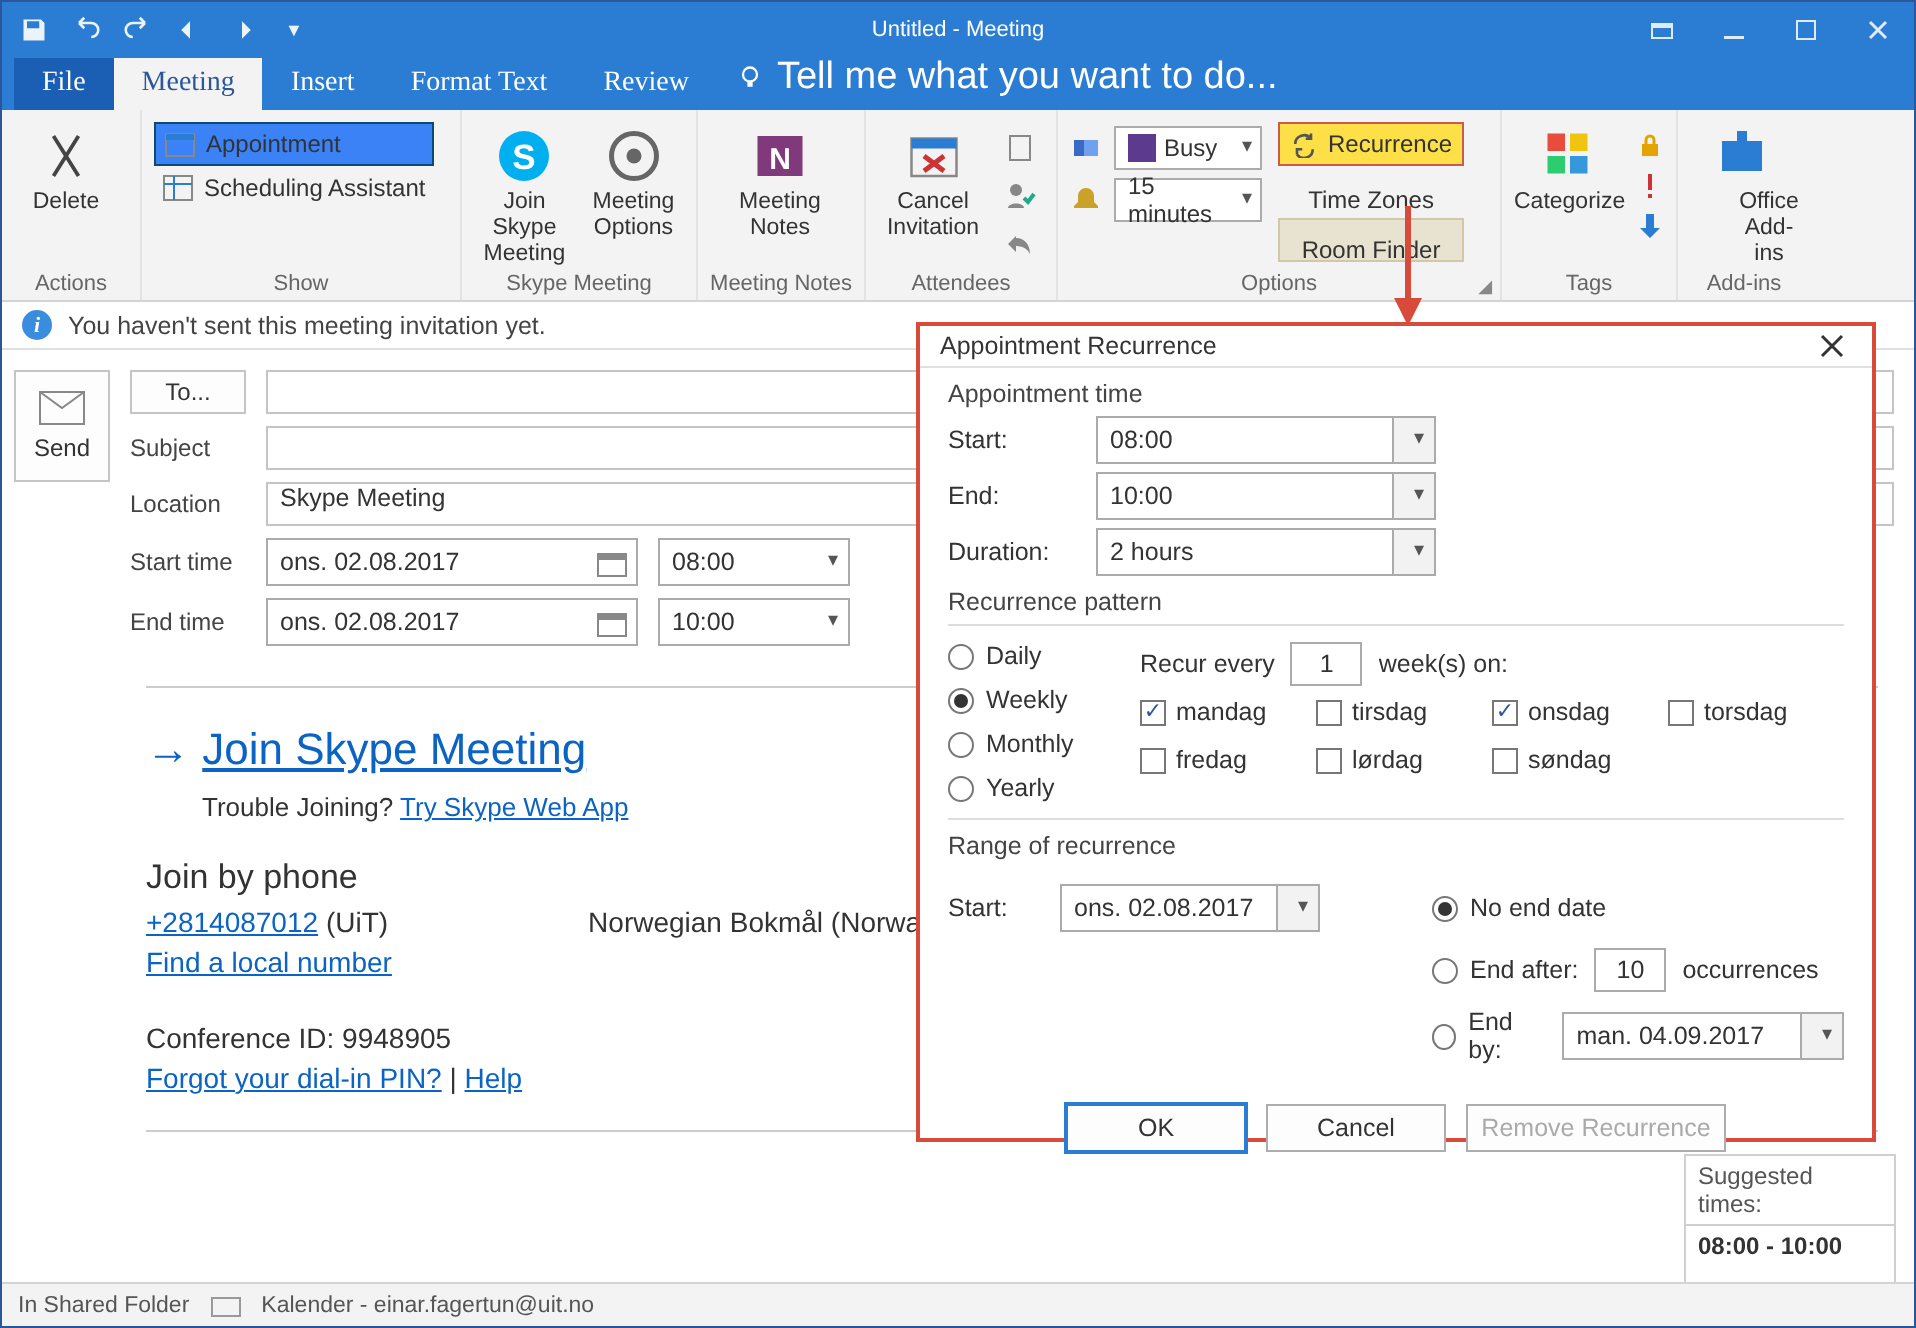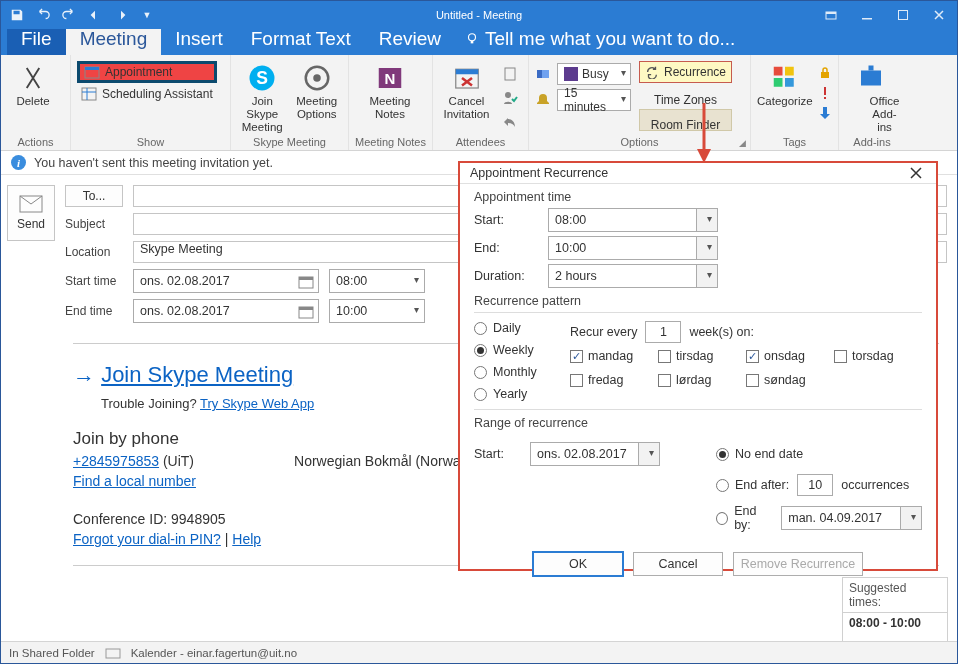--- a/index.html
+++ b/index.html
@@ -10,38 +10,38 @@
   .qa-group { display:flex; align-items:center; gap:2px; padding:0 4px; }
   .qa-btn { width:24px; height:22px; display:flex; align-items:center; justify-content:center; color:#fff; opacity:.9; }
   .qa-btn svg { width:14px; height:14px; }
   .title-text { position:absolute; left:0; right:0; text-align:center; font-size:11px; pointer-events:none; }
   .win-controls { position:absolute; right:0; top:0; height:28px; display:flex; }
   .win-btn { width:36px; height:28px; display:flex; align-items:center; justify-content:center; color:#fff; opacity:.85; }
   .win-btn svg { width:12px; height:12px; }
 
   
   .ribbon-tabs { height:26px; background:#2b7cd3; display:flex; align-items:flex-end; color:#fff; padding-left:6px; gap:0; }
-  .ribbon-tab { padding:5px 14px; font-size:19px; cursor:default; }
+  .ribbon-tab { padding:5px 14px; font-size:14px; cursor:default;font-family:Liberation Serif, serif; }
   .ribbon-tab.file { background:#1a5fb4; }
   .ribbon-tab.active { background:#f3f3f3; color:#2b579a; }
   .tellme { display:flex; align-items:center; gap:6px; padding:5px 10px; font-size:19px; }
   .lightbulb { width:14px; height:14px; }
 
   
   .ribbon { height:96px; background:#f3f3f3; border-bottom:1px solid #d4d4d4; display:flex; position:relative; }
   .rgroup { border-right:1px solid #e3e3e3; display:flex; flex-direction:column; padding:4px 6px 2px; }
   .rgroup-body { flex:1; display:flex; align-items:flex-start; gap:4px; }
   .rgroup-label { text-align:center; font-size:11px; color:#666; padding-top:1px; }
   .big-btn { display:flex; flex-direction:column; align-items:center; justify-content:flex-start; width:52px; padding-top:4px; text-align:center; gap:2px; font-size:11.5px; line-height:13px; }
   .big-btn .ic { width:30px; height:30px; display:flex; align-items:center; justify-content:center; }
   .small-btn { display:flex; align-items:center; gap:5px; padding:2px 4px; font-size:12px; height:22px; }
   .small-btn .ic { width:16px; height:16px; display:flex; align-items:center; justify-content:center; }
   .stack { display:flex; flex-direction:column; }
   .wide-btn { display:flex; align-items:center; gap:6px; padding:2px 6px; font-size:12px; height:22px;flex-direction:column; }
-  .highlight-btn { border:1.5px solid #c65b4e; padding:1px 5px; height:22px; display:flex; align-items:center; gap:5px; background:#fef9c3; font-size:12px; }
+  .highlight-btn { border:1.5px solid #c65b4e; padding:1px 5px; height:22px; display:flex; align-items:center; gap:5px; background:#fde047; font-size:12px; }
   .combo { height:22px; border:1px solid #ababab; background:#fff; display:flex; align-items:center; padding:0 18px 0 6px; position:relative; font-size:12px; }
   .combo::after { content:"▾"; position:absolute; right:4px; top:3px; font-size:10px; color:#555; }
   .square { width:14px; height:14px; background:#8a55c7; display:inline-block; margin-right:4px; }
   .ribbon .launcher { position:absolute; right:4px; bottom:2px; font-size:9px; color:#888; }
 
   
   .infobar { height:24px; background:#fff; border-bottom:1px solid #e0e0e0; display:flex; align-items:center; padding:0 10px; gap:8px; font-size:12.5px; color:#444; }
   .info-ic { width:15px; height:15px; border-radius:50%; background:#3a8dde; color:#fff; display:flex; align-items:center; justify-content:center; font-weight:bold; font-size:11px; font-style:italic; font-family: Georgia, serif; }
 
   
@@ -193,21 +193,21 @@
           </div>
         <span>Delete</span>
       </div>
     </div>
     <div class="rgroup-label">Actions</div>
   </div>
 
   <div class="rgroup" style="width:160px;">
     <div class="rgroup-body">
         <div class="stack" style="padding-top:2px;">
-      <div class="small-btn" style="background:#ef4444;border:3px solid #0c4a6e;">
+      <div class="small-btn" style="background:#3b82f6;border:1px solid #0c4a6e;">
         <div class="ic">
               <svg viewBox="0 0 16 16">
                 <rect x="1" y="3" width="14" height="11" fill="none" stroke="#888"></rect>
                 <rect x="1" y="3" width="14" height="3" fill="#2b7cd3"></rect>
               </svg>
             </div>
         <span>Appointment</span>
       </div>
       <div class="small-btn">
         <div class="ic">
@@ -456,21 +456,21 @@
       <div class="time-input">
           <span>10:00</span>
         </div>
     </div>
 
     <div class="msg-body">
       <div style="border-top:1px solid #ccc;margin:-4px 0 18px;"></div>
       <div><span class="arrow">→ </span><a class="skype-link">Join Skype Meeting</a></div>
       <div style="margin:8px 0 0 28px;font-size:13px;"><span>Trouble Joining?</span> <a>Try Skype Web App</a></div>
       <div class="phone-h">Join by phone</div>
-      <div style="margin-top:4px;"><a>+2845975853</a> <span>(UiT)</span><span style="display:inline-block;width:100px;"></span><span>Norwegian Bokmål (Norway)</span></div>
+      <div style="margin-top:4px;"><a>+2814087012</a> <span>(UiT)</span><span style="display:inline-block;width:100px;"></span><span>Norwegian Bokmål (Norway)</span></div>
       <div style="margin-top:4px;"><a>Find a local number</a></div>
       <div style="margin-top:22px;">Conference ID: 9948905</div>
       <div style="margin-top:4px;"><a>Forgot your dial-in PIN?</a> | <a>Help</a></div>
       <div style="border-top:1px solid #ccc;margin:18px 0 0;"></div>
     </div>
   </div>
 </div>
 
 <div class="side-pane">
   <div class="hdr">Suggested times:</div>

